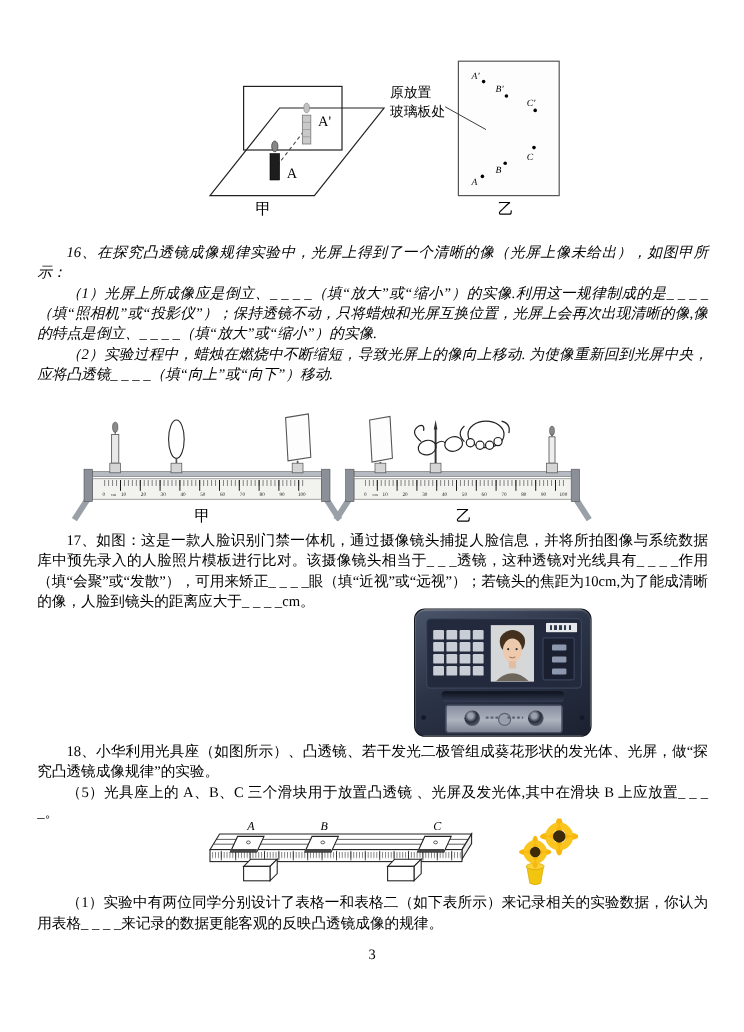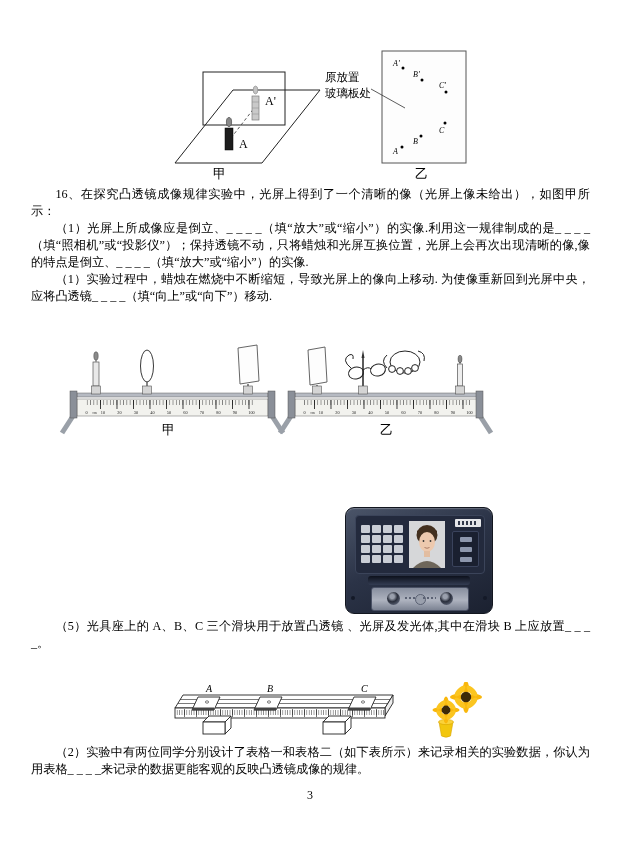--- a/index.html
+++ b/index.html
@@ -95,24 +95,24 @@
       <text x="238" y="109" class="ptlabel">A</text>
     </g>
     <g>
       <text x="170" y="36" class="notetext">原放置</text>
       <text x="170" y="52" class="notetext">玻璃板处</text>
       <line x1="216" y1="44" x2="250" y2="63" stroke="#333" stroke-width="0.8"></line>
     </g>
     <text x="260" y="133" class="cap">乙</text>
   </svg>
 
-  <div class="tblock" style="top:186px;">
+  <div class="tblock" style="top:202px;font-style:italic;">
     <p>16、在探究凸透镜成像规律实验中，光屏上得到了一个清晰的像（光屏上像未给出），如图甲所示：</p>
     <p>（1）光屏上所成像应是倒立、_ _ _ _（填“放大”或“缩小”）的实像.利用这一规律制成的是_ _ _ _（填“照相机”或“投影仪”）；保持透镜不动，只将蜡烛和光屏互换位置，光屏上会再次出现清晰的像,像的特点是倒立、_ _ _ _（填“放大”或“缩小”）的实像.</p>
-    <p>（1）实验过程中，蜡烛在燃烧中不断缩短，导致光屏上的像向上移动. 为使像重新回到光屏中央，应将凸透镜_ _ _ _（填“向上”或“向下”）移动.</p>
+    <p>（2）实验过程中，蜡烛在燃烧中不断缩短，导致光屏上的像向上移动. 为使像重新回到光屏中央，应将凸透镜_ _ _ _（填“向上”或“向下”）移动.</p>
   </div>
 
   <svg class="fig" style="left:50px;top:342px;" width="470" height="95" viewBox="0 0 470 95">
     <defs>
       <pattern id="tminor" width="3.3" height="5" patternUnits="userSpaceOnUse">
         <rect x="0" y="0" width="0.6" height="5" fill="#555"></rect>
       </pattern>
       <pattern id="tmajor" width="16.5" height="9" patternUnits="userSpaceOnUse">
         <rect x="0" y="0" width="0.8" height="9" fill="#111"></rect>
       </pattern>
@@ -211,20 +211,23 @@
       <g>
         <ellipse cx="410" cy="17" rx="2" ry="3.8" fill="#8a8a8a" stroke="#444" stroke-width="0.5"></ellipse>
         <line x1="410" y1="20" x2="410" y2="22" stroke="#333" stroke-width="0.7"></line>
         <rect x="407.5" y="22" width="5" height="22" fill="#eee" stroke="#555" stroke-width="0.7"></rect>
         <rect x="405.5" y="44" width="9" height="8" fill="#d5d5d5" stroke="#555" stroke-width="0.6"></rect>
       </g>
       <text x="330" y="92" class="cap">乙</text>
     </g>
   </svg>
 
+  <div class="tblock" style="top:442px;">
+    <p>17、如图：这是一款人脸识别门禁一体机，通过摄像镜头捕捉人脸信息，并将所拍图像与系统数据库中预先录入的人脸照片模板进行比对。该摄像镜头相当于_ _ _透镜，这种透镜对光线具有_ _ _ _作用（填“会聚”或“发散”），可用来矫正_ _ _ _眼（填“近视”或“远视”）；若镜头的焦距为10cm,为了能成清晰的像，人脸到镜头的距离应大于_ _ _ _cm。</p>
+  </div>
 
   <div class="device">
     <div class="dev-screen">
       <div class="keypad">
         <i></i>
           <i></i>
           <i></i>
           <i></i>
           <i></i>
           <i></i>
@@ -265,20 +268,21 @@
       <span class="dots d1"></span>
       <span class="emblem"></span>
       <span class="dots d2"></span>
       <span class="lens l2"></span>
     </div>
     <span class="screw s1"></span>
     <span class="screw s2"></span>
   </div>
 
   <div class="tblock" style="top:618px;">
+    <p>18、小华利用光具座（如图所示）、凸透镜、若干发光二极管组成葵花形状的发光体、光屏，做“探究凸透镜成像规律”的实验。</p>
     <p>（5）光具座上的 A、B、C 三个滑块用于放置凸透镜 、光屏及发光体,其中在滑块 B 上应放置_ _ _ _。</p>
   </div>
 
   <svg class="fig" style="left:160px;top:682px;" width="250" height="60" viewBox="0 0 250 60">
     <defs>
       <pattern id="t3d" width="2.4" height="7" patternUnits="userSpaceOnUse">
         <rect x="0" y="0" width="0.5" height="5" fill="#333"></rect>
       </pattern>
       <pattern id="t3dM" width="12" height="8" patternUnits="userSpaceOnUse">
         <rect x="0" y="0" width="0.6" height="8" fill="#111"></rect>
@@ -354,18 +358,18 @@
         <ellipse cx="11" cy="23" rx="2.6" ry="6" transform="rotate(45 11 23)" fill="#fbc520"></ellipse>
         <ellipse cx="21" cy="33" rx="2.6" ry="6" transform="rotate(45 21 33)" fill="#fbc520"></ellipse>
         <ellipse cx="21" cy="23" rx="2.6" ry="6" transform="rotate(-45 21 23)" fill="#fbc520"></ellipse>
         <ellipse cx="11" cy="33" rx="2.6" ry="6" transform="rotate(-45 11 33)" fill="#fbc520"></ellipse>
         <circle cx="16" cy="28" r="4.4" fill="#3c2a08"></circle>
       </g>
     </g>
   </svg>
 
   <div class="tblock" style="top:744px;">
-    <p>（2）实验中有两位同学分别设计了表格一和表格二（如下表所示）来记录相关的实验数据，你认为用表格_ _ _ _来记录的数据更能客观的反映凸透镜成像的规律。</p>
+    <p>（1）实验中有两位同学分别设计了表格一和表格二（如下表所示）来记录相关的实验数据，你认为用表格_ _ _ _来记录的数据更能客观的反映凸透镜成像的规律。</p>
   </div>
 
   <div class="page-num">3</div>
 
 </div>
 
 </body></html>

